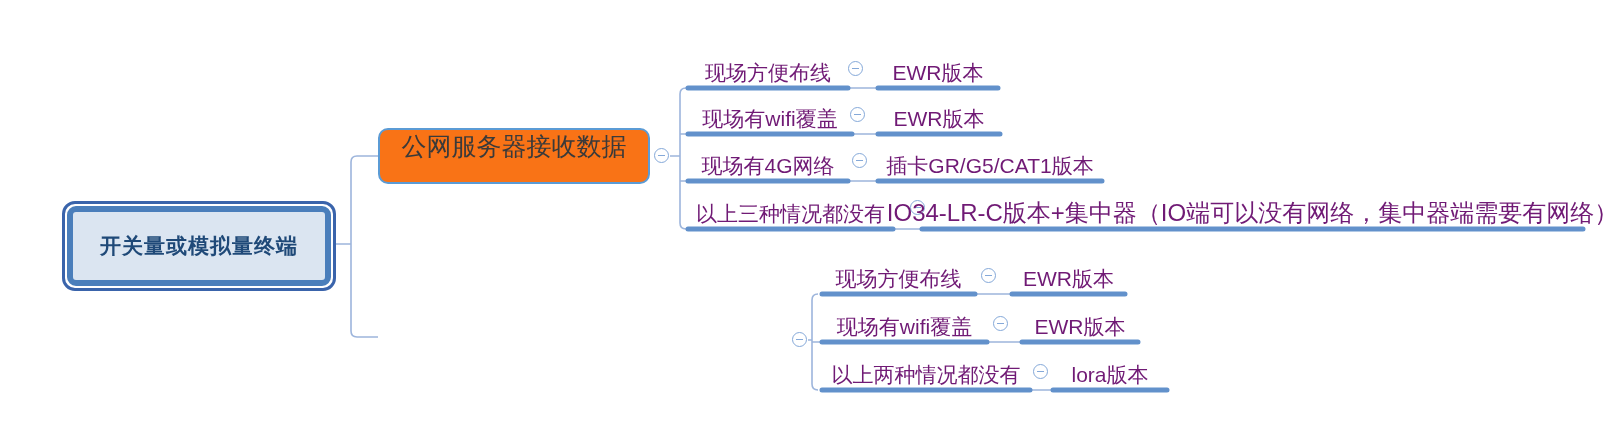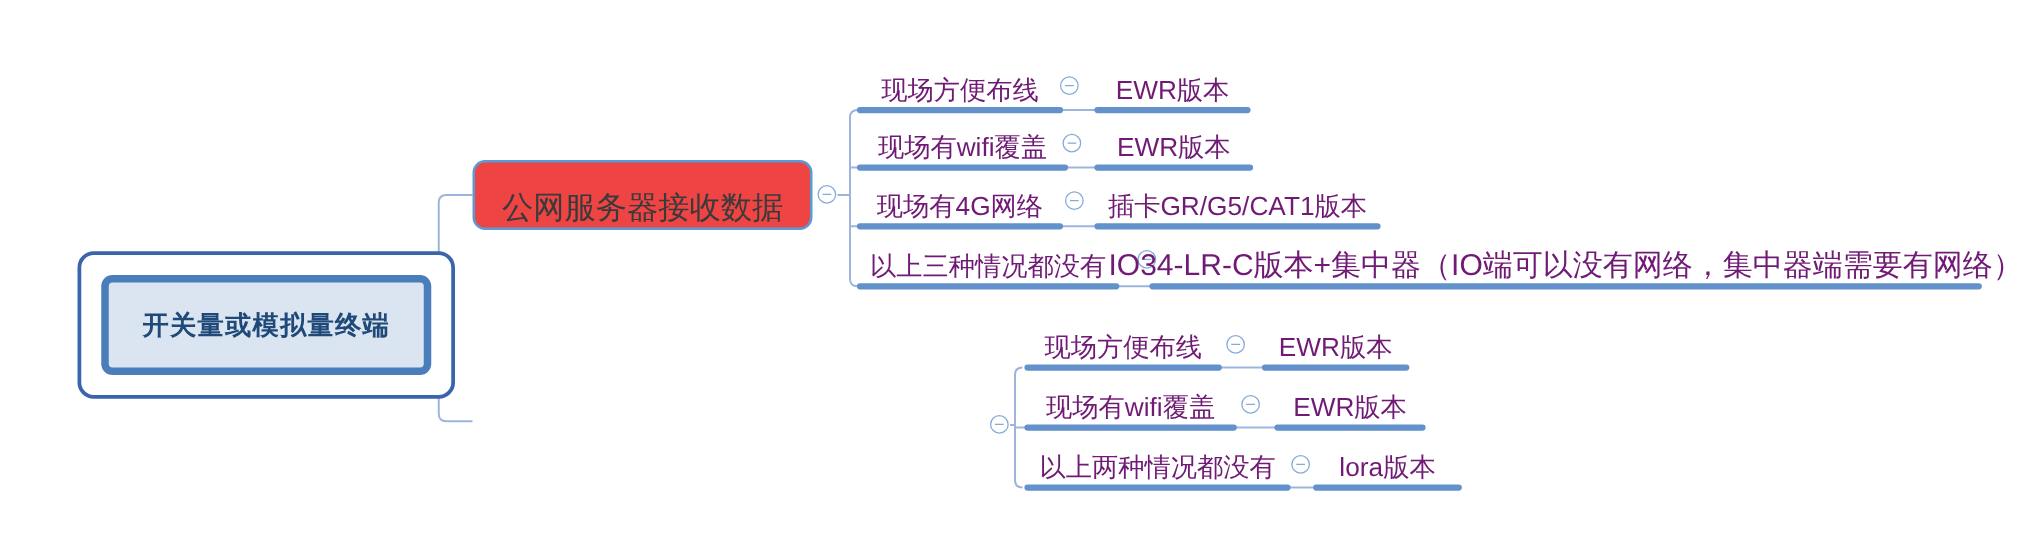--- a/index.html
+++ b/index.html
@@ -10,34 +10,34 @@
     font-family:"Liberation Sans","DejaVu Sans",sans-serif;
     overflow:hidden;
   }
   svg.wires{position:absolute;left:0;top:0;pointer-events:none;}
   .thin{stroke:#9db5dc;stroke-width:1.6;fill:none;}
   .thick{stroke:#6291cb;stroke-width:5;fill:none;stroke-linecap:round;}
 
   
   .root-outer{
     position:absolute;left:62px;top:201px;width:264px;height:80px;
-    border:3px solid #3a64ab;border-radius:13px;background:#ffffff;padding:16px;
+    border:3px solid #3a64ab;border-radius:13px;background:#ffffff;padding:2px;
   }
   .root-inner{
     width:100%;height:100%;box-sizing:border-box;
     border:6px solid #4a7ebb;border-radius:9px;background:#dbe5f1;
     display:flex;align-items:center;justify-content:center;
   }
   .root-label{font-size:21px;font-weight:bold;color:#1f4978;letter-spacing:1px;}
 
   
   .branch-box{
     position:absolute;box-sizing:border-box;height:56px;
-    border:2px solid #5b9bd5;border-radius:10px;background:#ef4444;
-    display:flex;align-items:flex-end;justify-content:center;
+    border:2px solid #5b9bd5;border-radius:10px;background:#f97316;
+    display:flex;align-items:flex-start;justify-content:center;
   }
   .branch-label{font-size:25px;color:#3a3a3a;}
 
   
   .tnode{
     position:absolute;height:30px;
     display:flex;align-items:flex-end;justify-content:center;
     font-size:21px;color:#701a75;white-space:nowrap;line-height:1.1;
   }
   .tnode.small{font-size:24px;}

